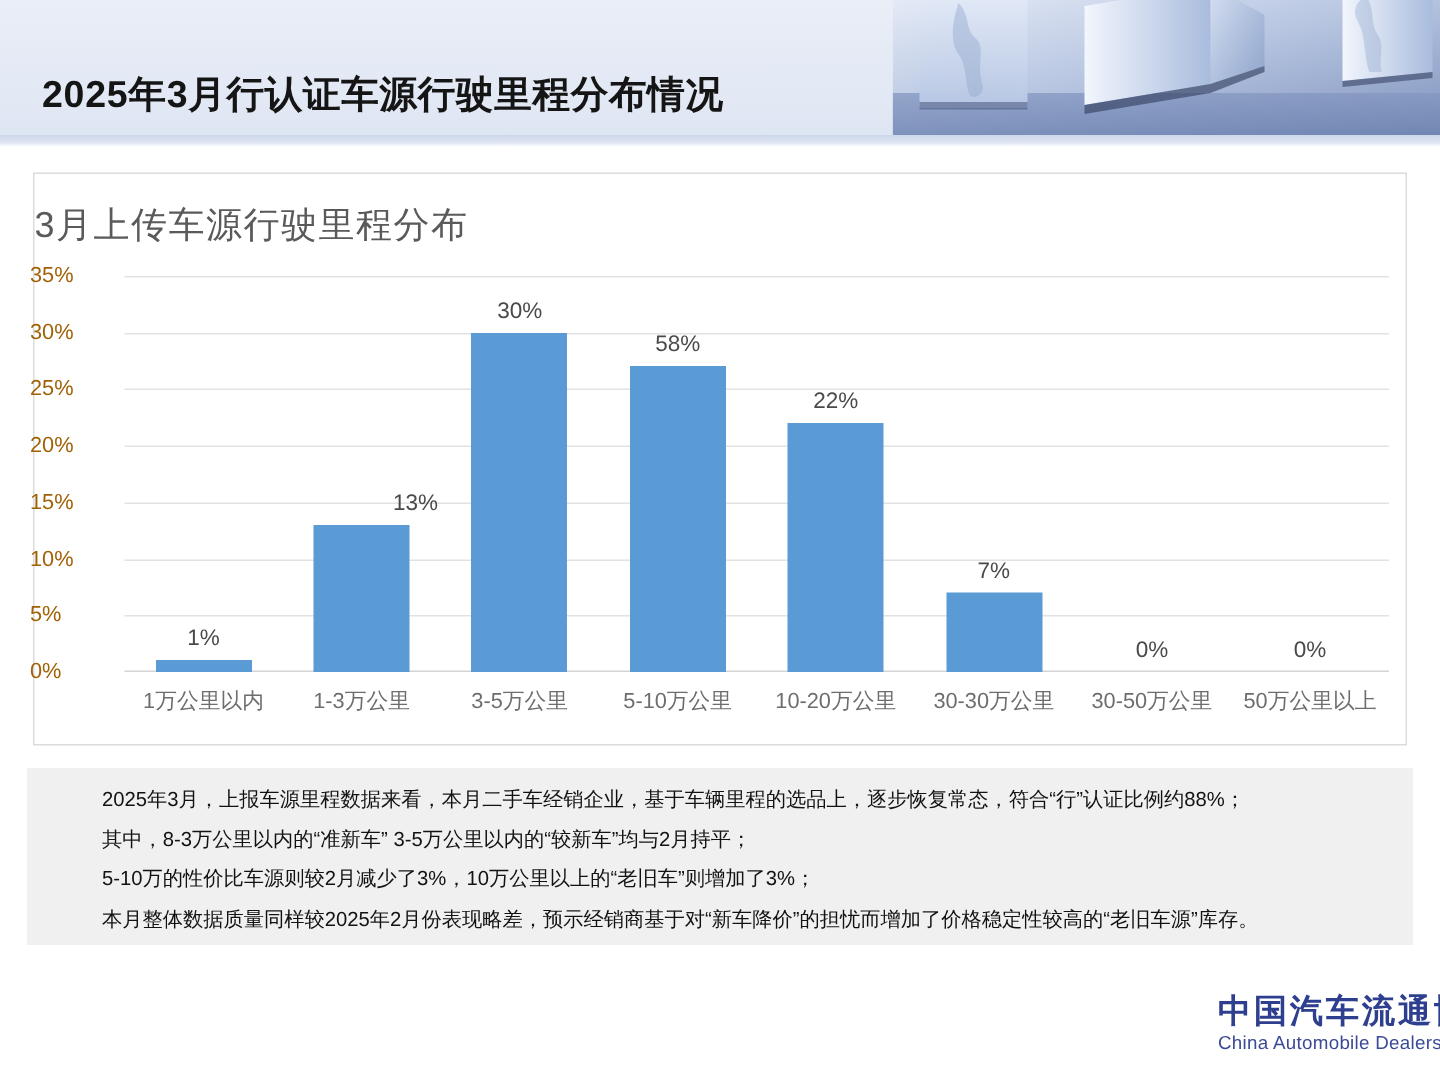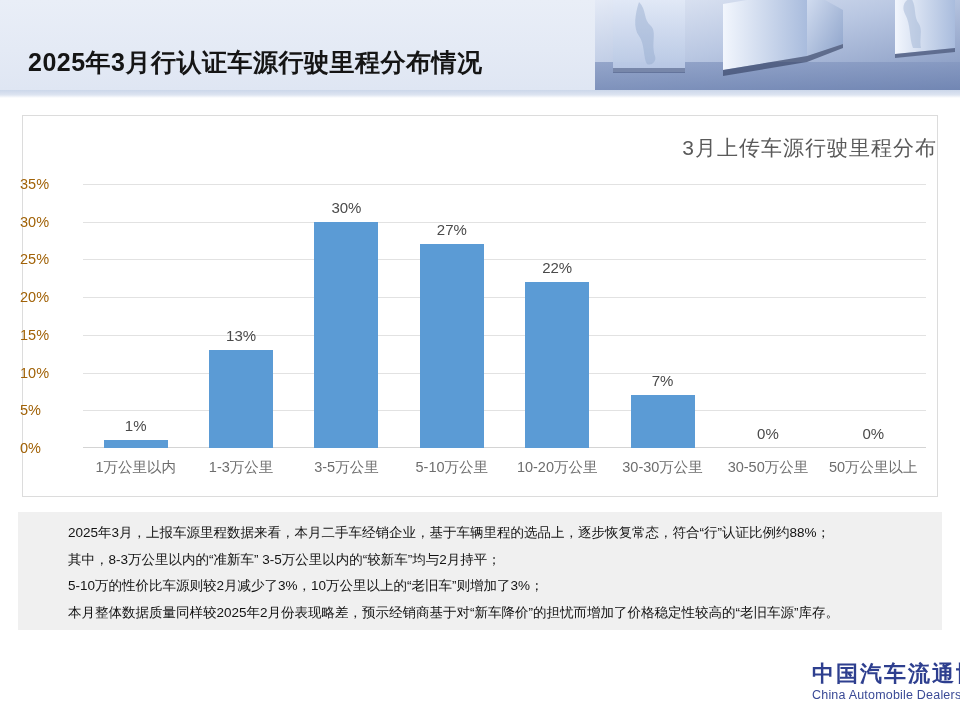--- a/index.html
+++ b/index.html
@@ -47,22 +47,22 @@
     position: absolute;
     left: 22px; top: 115px;
     width: 916px; height: 382px;
     background: #ffffff;
     border: 1px solid #dcdcdc;
     box-sizing: border-box;
   }
   .chart-title {
     position: absolute;
     left: 0; top: 18px; width: 100%;
-    text-align: right;
-    font-size: 21px;
+    text-align: left;
+    font-size: 24px;
     color: #5a5a5a;
     letter-spacing: 1px;
   }
 
   
   .plot {
     position: absolute;
     left: 60px;   
     top: 68px;
     width: 843px;
@@ -251,31 +251,31 @@
       <div class="ytick" style="top:264px;">0%</div>
 
       <div class="bars" id="bars">
           <div class="bar-slot" style="left: 0px; width: 105.375px;">
             <div class="bar" style="height: 7.54286px; background: rgb(91, 155, 213);"></div>
             <div class="bar-label" style="bottom: 13.5429px;">1%</div>
             <div class="xtick">1万公里以内</div>
           </div>
           <div class="bar-slot" style="left: 105.375px; width: 105.375px;">
             <div class="bar" style="height: 98.0571px; background: rgb(91, 155, 213);"></div>
-            <div class="bar-label" style="bottom: 104.057px;">13%</div>
+            <div class="bar-label" style="bottom: 104.057px; margin-left: 36px;">13%</div>
             <div class="xtick">1-3万公里</div>
           </div>
           <div class="bar-slot" style="left: 210.75px; width: 105.375px;">
             <div class="bar" style="height: 226.286px; background: rgb(91, 155, 213);"></div>
             <div class="bar-label" style="bottom: 232.286px;">30%</div>
             <div class="xtick">3-5万公里</div>
           </div>
           <div class="bar-slot" style="left: 316.125px; width: 105.375px;">
             <div class="bar" style="height: 203.657px; background: rgb(91, 155, 213);"></div>
-            <div class="bar-label" style="bottom: 209.657px;">27%</div>
+            <div class="bar-label" style="bottom: 209.657px;">58%</div>
             <div class="xtick">5-10万公里</div>
           </div>
           <div class="bar-slot" style="left: 421.5px; width: 105.375px;">
             <div class="bar" style="height: 165.943px; background: rgb(91, 155, 213);"></div>
             <div class="bar-label" style="bottom: 171.943px; text-align: right;">22%</div>
             <div class="xtick">10-20万公里</div>
           </div>
           <div class="bar-slot" style="left: 526.875px; width: 105.375px;">
             <div class="bar" style="height: 52.8px; background: rgb(91, 155, 213);"></div>
             <div class="bar-label" style="bottom: 58.8px;">7%</div>

